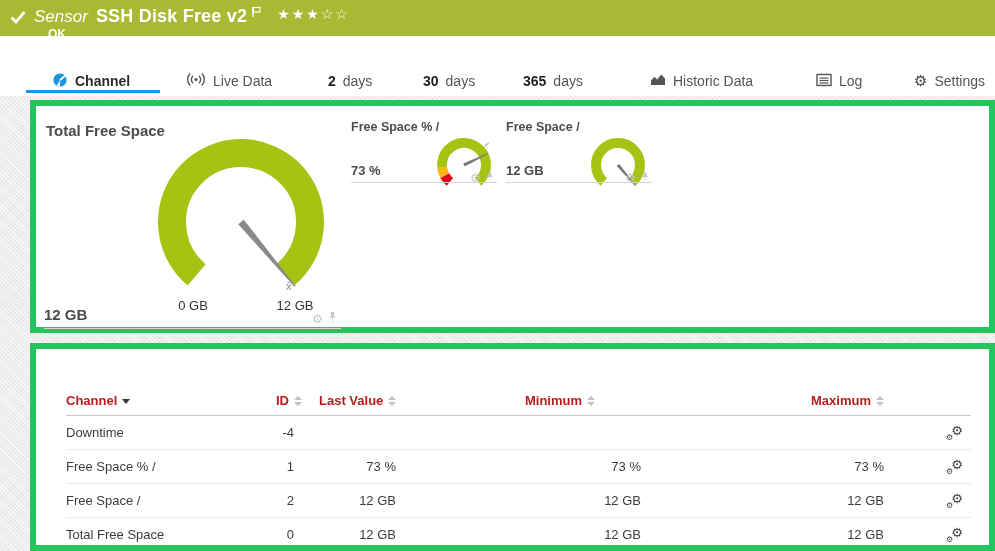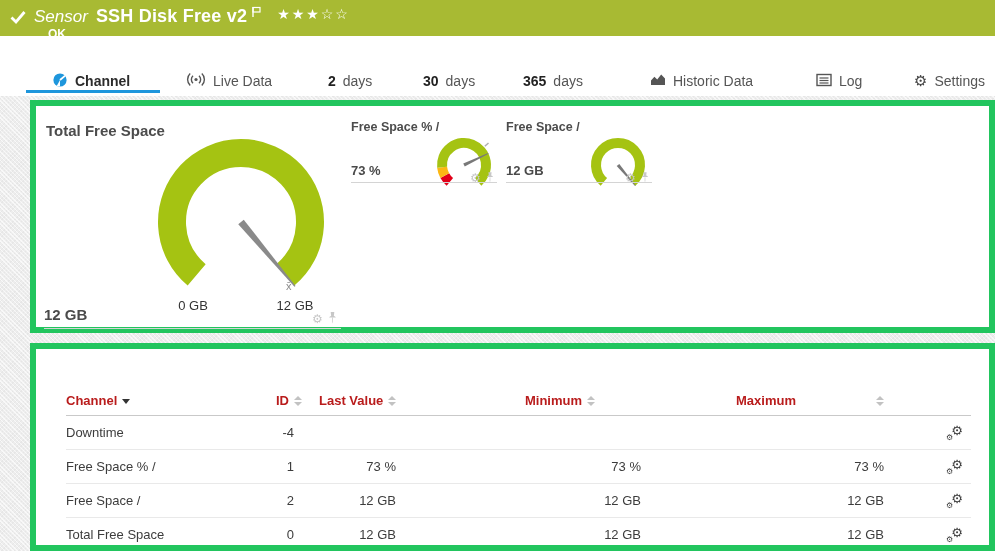--- a/index.html
+++ b/index.html
@@ -63,21 +63,21 @@
   .mini2-icons { left:589px; top:63px; }
   .gauge-mini1-svg { position:absolute; left:393px; top:24px; }
   .gauge-mini2-svg { position:absolute; left:547px; top:24px; }
 
   
   .th { position:absolute; top:44px; font-size:13px; font-weight:bold; color:#b91c1c; display:flex; align-items:center; gap:5px; cursor:pointer; }
   .th-channel { left:30px; }
   .th-id { left:150px; width:116px; justify-content:flex-end; }
   .th-last { left:283px; }
   .th-min { left:446px; width:156px; justify-content:center; }
-  .th-max { left:700px; width:148px; justify-content:space-between; }
+  .th-max { left:700px; width:148px; justify-content:flex-end; }
   .thead-rule { position:absolute; left:30px; top:66px; width:905px; border-bottom:1px solid #c9c9c9; }
 
   .caret-down { width:0; height:0; border-left:4px solid transparent; border-right:4px solid transparent; border-top:5px solid #333; display:inline-block; margin-top:1px; }
   .sort { display:inline-flex; flex-direction:column; gap:2px; }
   .sort i { display:block; width:0; height:0; border-left:4px solid transparent; border-right:4px solid transparent; }
   .sort .up { border-bottom:4px solid #c2c2c2; }
   .sort .dn { border-top:4px solid #c2c2c2; }
 
   .trow { position:absolute; left:30px; width:905px; height:34px; border-bottom:1px solid #e9e9e9; font-size:13px; color:#3c3c3c; line-height:33px; }
   .trow .c-channel { position:absolute; left:0; }

